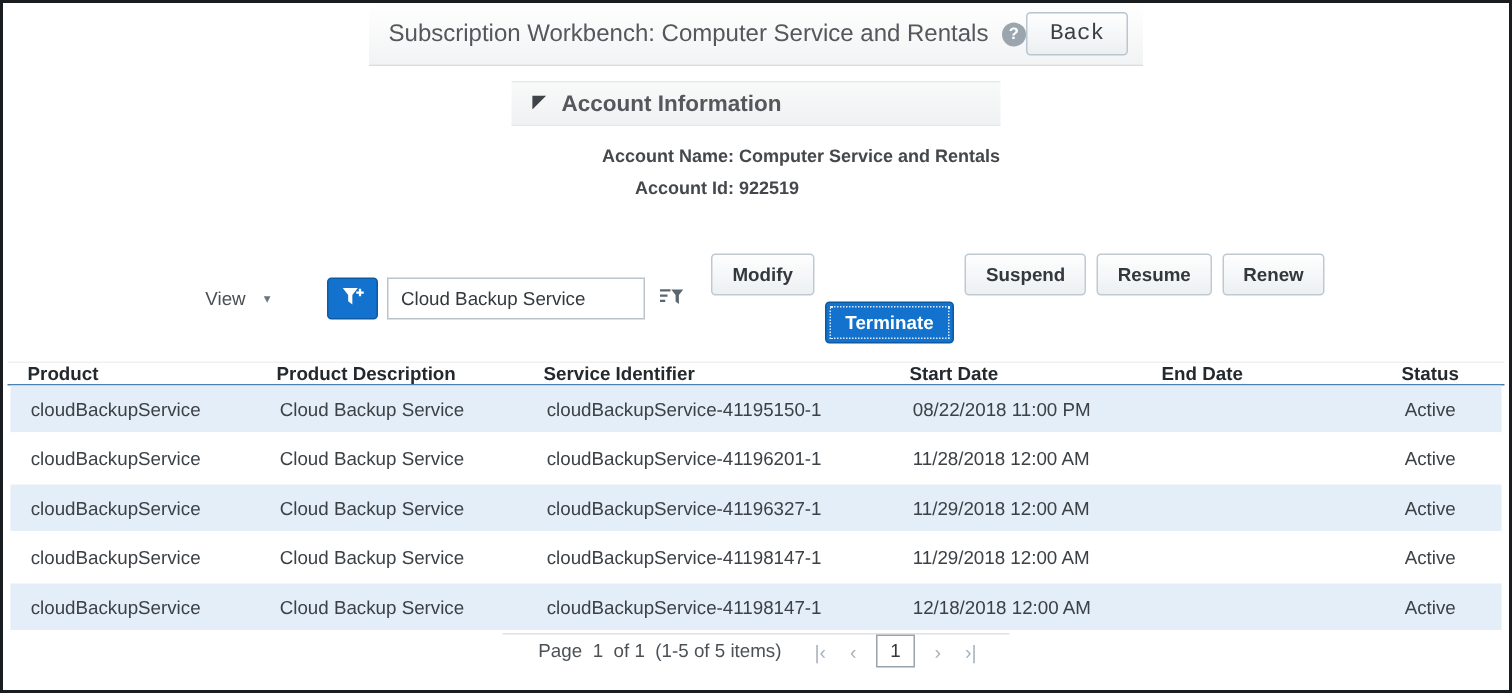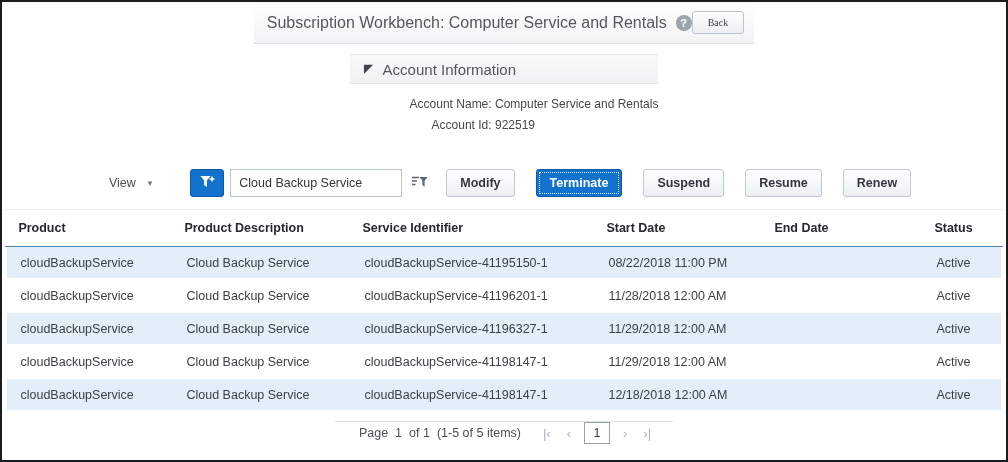--- a/index.html
+++ b/index.html
@@ -25,30 +25,30 @@
   }
   .title { font-size: 16px; color: #54585c; }
   .help-icon {
     width: 16px; height: 16px; border-radius: 50%;
     background: #9aa5ae; color: #fff;
     font-size: 11px; font-weight: bold;
     display: inline-flex; align-items: center; justify-content: center;
     margin-left: 9px; cursor: pointer;
   }
   .btn {
-    font-family: Liberation Serif, serif;
-    font-size: 10px; color: #3a3f44;
+    font-family: Liberation Mono, monospace;
+    font-size: 15px; color: #3a3f44;
     background: linear-gradient(#fefefe, #eceff1);
     border: 1px solid #b9c5cf; border-radius: 3px;
     padding: 5px 15px; cursor: pointer;
   }
   .back-btn { margin-left: auto; }
 
   
-  .account { margin-top: 10px; }
+  .account { margin-top: 10px; font-weight: bold; }
   .acct-header {
     height: 30px;
     background: linear-gradient(#f8f9f9, #f0f1f2);
     border-top: 1px solid #e3e7ea; border-bottom: 1px solid #e3e7ea;
     display: flex; align-items: center; gap: 9px;
     padding: 0 13px; cursor: pointer;
   }
   .acct-title { font-size: 15px; color: #54585c; }
   .acct-body { padding: 13px 0 17px 60px; font-size: 12px; color: #44484c; }
   .acct-line2 { margin-left: 22px; margin-top: 7px; }
@@ -73,33 +73,33 @@
     border: 1px solid #b9c4cd; border-radius: 0;
     padding: 0 8px; font-size: 12.5px; color: #33383c;
     font-family: "Liberation Sans", sans-serif;
   }
   .qbe-btn {
     width: 30px; height: 28px; margin-left: 2px;
     background: transparent; border: none;
     display: inline-flex; align-items: center; justify-content: center;
     cursor: pointer;
   }
-  .btn-group { display: inline-flex; gap: 21px; margin-left: 12px; }
+  .btn-group { display: inline-flex; gap: 7px; margin-left: 12px; }
   .action-btn {
     font-family: "Liberation Sans", sans-serif;
     height: 28px; padding: 0 13px;
     font-size: 12.5px; font-weight: bold; color: #33383d;
     background: linear-gradient(#fefefe, #ecf0f2);
     border: 1px solid #bec9d2; border-radius: 3px;
     cursor: pointer;
   }
   .action-btn.primary {
     background: var(--primary-blue, #1272cd);
     border-color: #0b5aa3; color: #fff;
-    outline: 1px dotted rgba(255,255,255,.85); outline-offset: -4px;
+    outline: 1px dotted rgba(255,255,255,.85); outline-offset: -4px; margin-top: 32px;
   }
 
   
   .thead, .trow {
     display: grid;
     grid-template-columns: 166px 178px 244px 168px 160px 1fr;
     padding: 0 30px 0 13px;
     align-items: center;
   }
   .thead {

